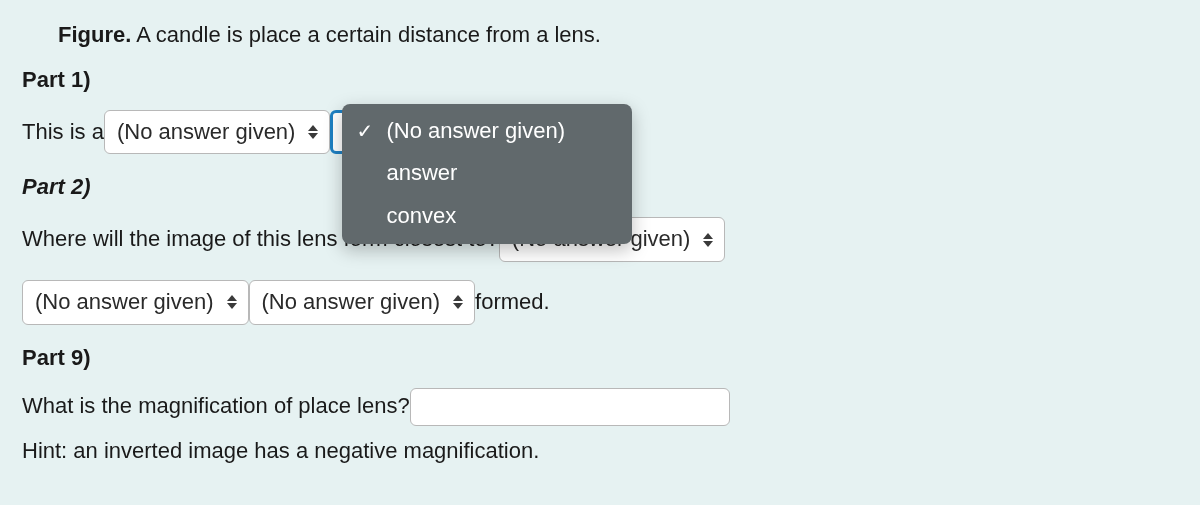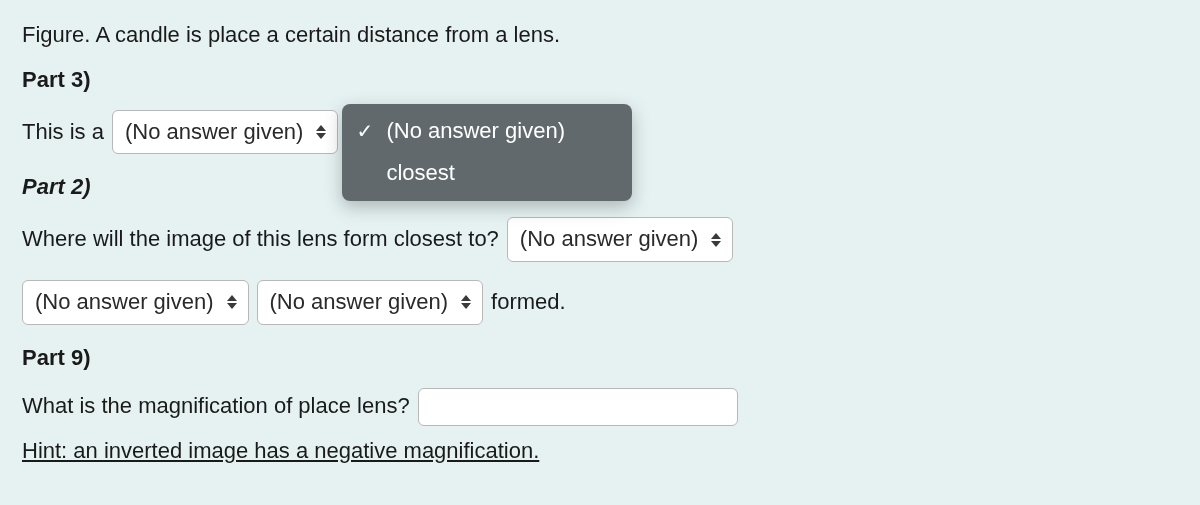--- a/index.html
+++ b/index.html
@@ -9,23 +9,23 @@
       width: 1200px;
       height: 505px;
       background: #e6f2f2;
       font-family: -apple-system, BlinkMacSystemFont, "Segoe UI", Helvetica, Arial, sans-serif;
       font-size: 22px;
       color: #1a1a1a;
       line-height: 1.4;
       position: relative;
     }
     .figure-line { margin-bottom: 14px; }
-    .figure-label { font-weight: 400; }
+    .figure-label { font-weight: 700; margin-left: 36px; }
     .part-label { font-weight: 700; margin: 12px 0 14px; }
-    .row { display: flex; align-items: center; flex-wrap: wrap; gap: 8px; margin-bottom: 18px; }
+    .row { display: flex; align-items: center; flex-wrap: wrap; gap: 0; margin-bottom: 18px; }
     .row-tight { margin-bottom: 10px; }
     .select-box {
       display: inline-flex;
       align-items: center;
       background: #fff;
       border: 1px solid #b8b8b8;
       border-radius: 6px;
       padding: 6px 34px 6px 12px;
       position: relative;
       cursor: pointer;
@@ -87,31 +87,31 @@
       cursor: pointer;
     }
     .dropdown-item.selected::before {
       content: "✓";
       position: absolute;
       left: 14px;
       top: 50%;
       transform: translateY(-50%);
       font-size: 20px;
     }
-    .hint { margin-top: 8px; text-decoration: underline; }
+    .hint { margin-top: 8px; }
   </style>
 </head>
 <body>
 
 <div class="figure-line">
   <span class="figure-label">Figure.</span>
   <span>A candle is place a certain distance from a lens.</span>
 </div>
 
-<div class="part-label">Part 3)</div>
+<div class="part-label">Part 1)</div>
 
 <div class="row" style="position:relative;">
   <span>This is a</span>
 
   <span class="select-box">
     <span>(No answer given)</span>
     <span class="sort-icon">
       <span class="tri-up"></span>
         <span class="tri-down"></span>
     </span>
@@ -163,14 +163,15 @@
 
 <div class="row row-tight">
   <span>What is the magnification of place lens?</span>
   <input class="text-input" type="text" value="" style="">
 </div>
 
 <div class="hint">Hint: an inverted image has a negative magnification.</div>
 
 <div class="dropdown-menu" id="dropdown-menu" style="left: 342.438px; top: 103.594px;">
     <div class="dropdown-item selected">(No answer given)</div>
-    <div class="dropdown-item">closest</div>
+    <div class="dropdown-item">answer</div>
+    <div class="dropdown-item">convex</div>
   </div>
 
 </body></html>

